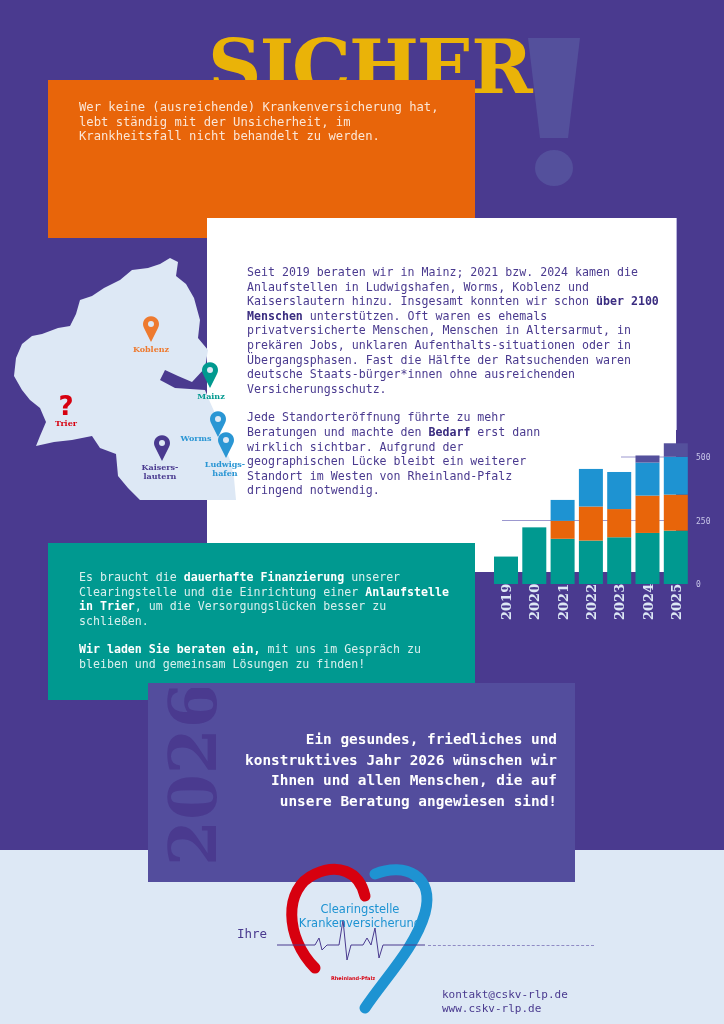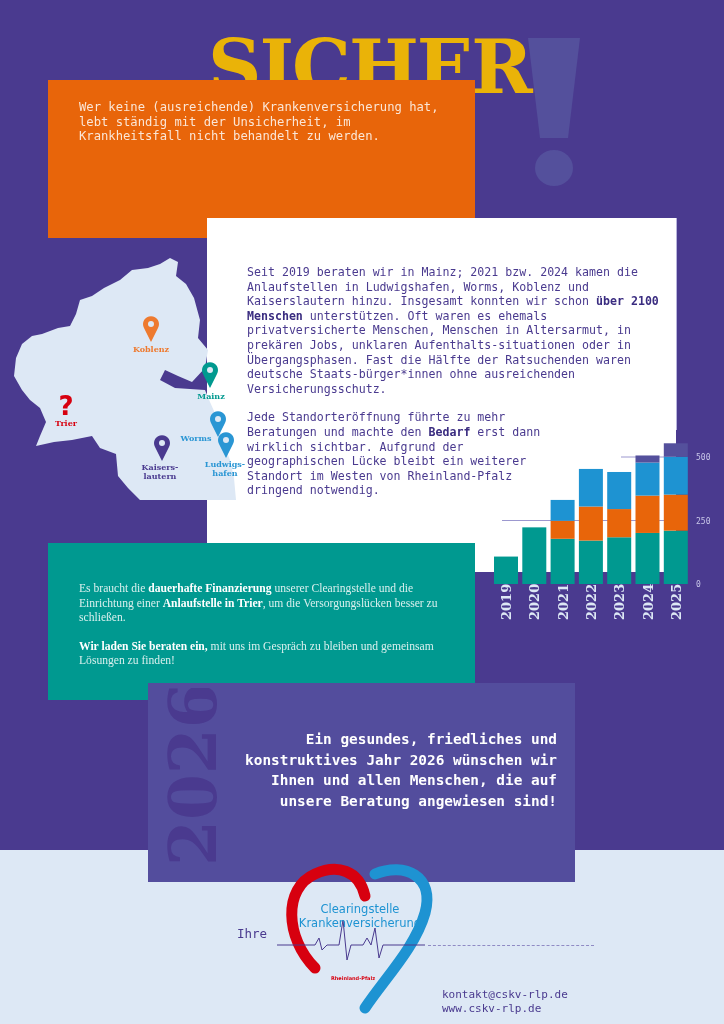--- a/index.html
+++ b/index.html
@@ -9,21 +9,21 @@
   .watermark { left:178px; top:30px; font-family:"DejaVu Serif", serif; font-weight:bold; font-size:74px; letter-spacing:-2px; color:#eab308; line-height:1;margin-left:30px; }
   .bang { left:524px; top:38px; width:56px; height:150px; }
   .orange { left:48px; top:80px; width:427px; height:158px; background:#e8650a; color:#fbe6d6; font-size:12.2px; line-height:14.5px; box-sizing:border-box; padding:20px 30px 0 31px; }
   .orange p { margin:0 0 14px 0; }
   .orange b { color:#ffffff; }
   .white { left:207px; top:218px; width:469px; height:354px; background:#ffffff; border-right:1px solid #b8b4dd; }
   .white-text { left:247px; top:265px; width:420px; color:#4a3a8f; font-size:11.6px; line-height:14.6px; }
   .white-text p { margin:0 0 14px 0; }
   .white-text b { color:#3a2c80; }
   .teal { left:48px; top:543px; width:427px; height:157px; background:#009990; color:#d9f0ee; font-size:11.6px; line-height:14.6px; box-sizing:border-box; padding:27px 20px 0 31px; }
-  .teal p { margin:12px 0 14px 0;font-family:Liberation Serif, serif; }
+  .teal p { margin:0 0 14px 0; }
   .teal b { color:#ffffff; }
   .lilac { left:148px; top:683px; width:427px; height:199px; background:#534d9d; }
   .year-vert { left:124px; top:688px; width:130px; height:180px; }
   .greet { left:237px; top:729px; width:320px; color:#ffffff; font-weight:bold; font-size:14.4px; line-height:20.6px;text-align:right; }
   .map { left:0; top:240px; width:250px; height:260px; }
   .chart { left:480px; top:430px; width:244px; height:210px; }
   .ihre { left:237px; top:926px; color:#4a3a8f; font-size:12.5px; }
   .contact { left:442px; top:952px; color:#4a3a8f; font-size:11px; line-height:13.5px;margin-top:36px; }
   .dashline { left:428px; top:945px; width:166px; border-top:1px dashed #8f8ac4; }
   .logo { left:275px; top:858px; width:180px; height:165px; }

